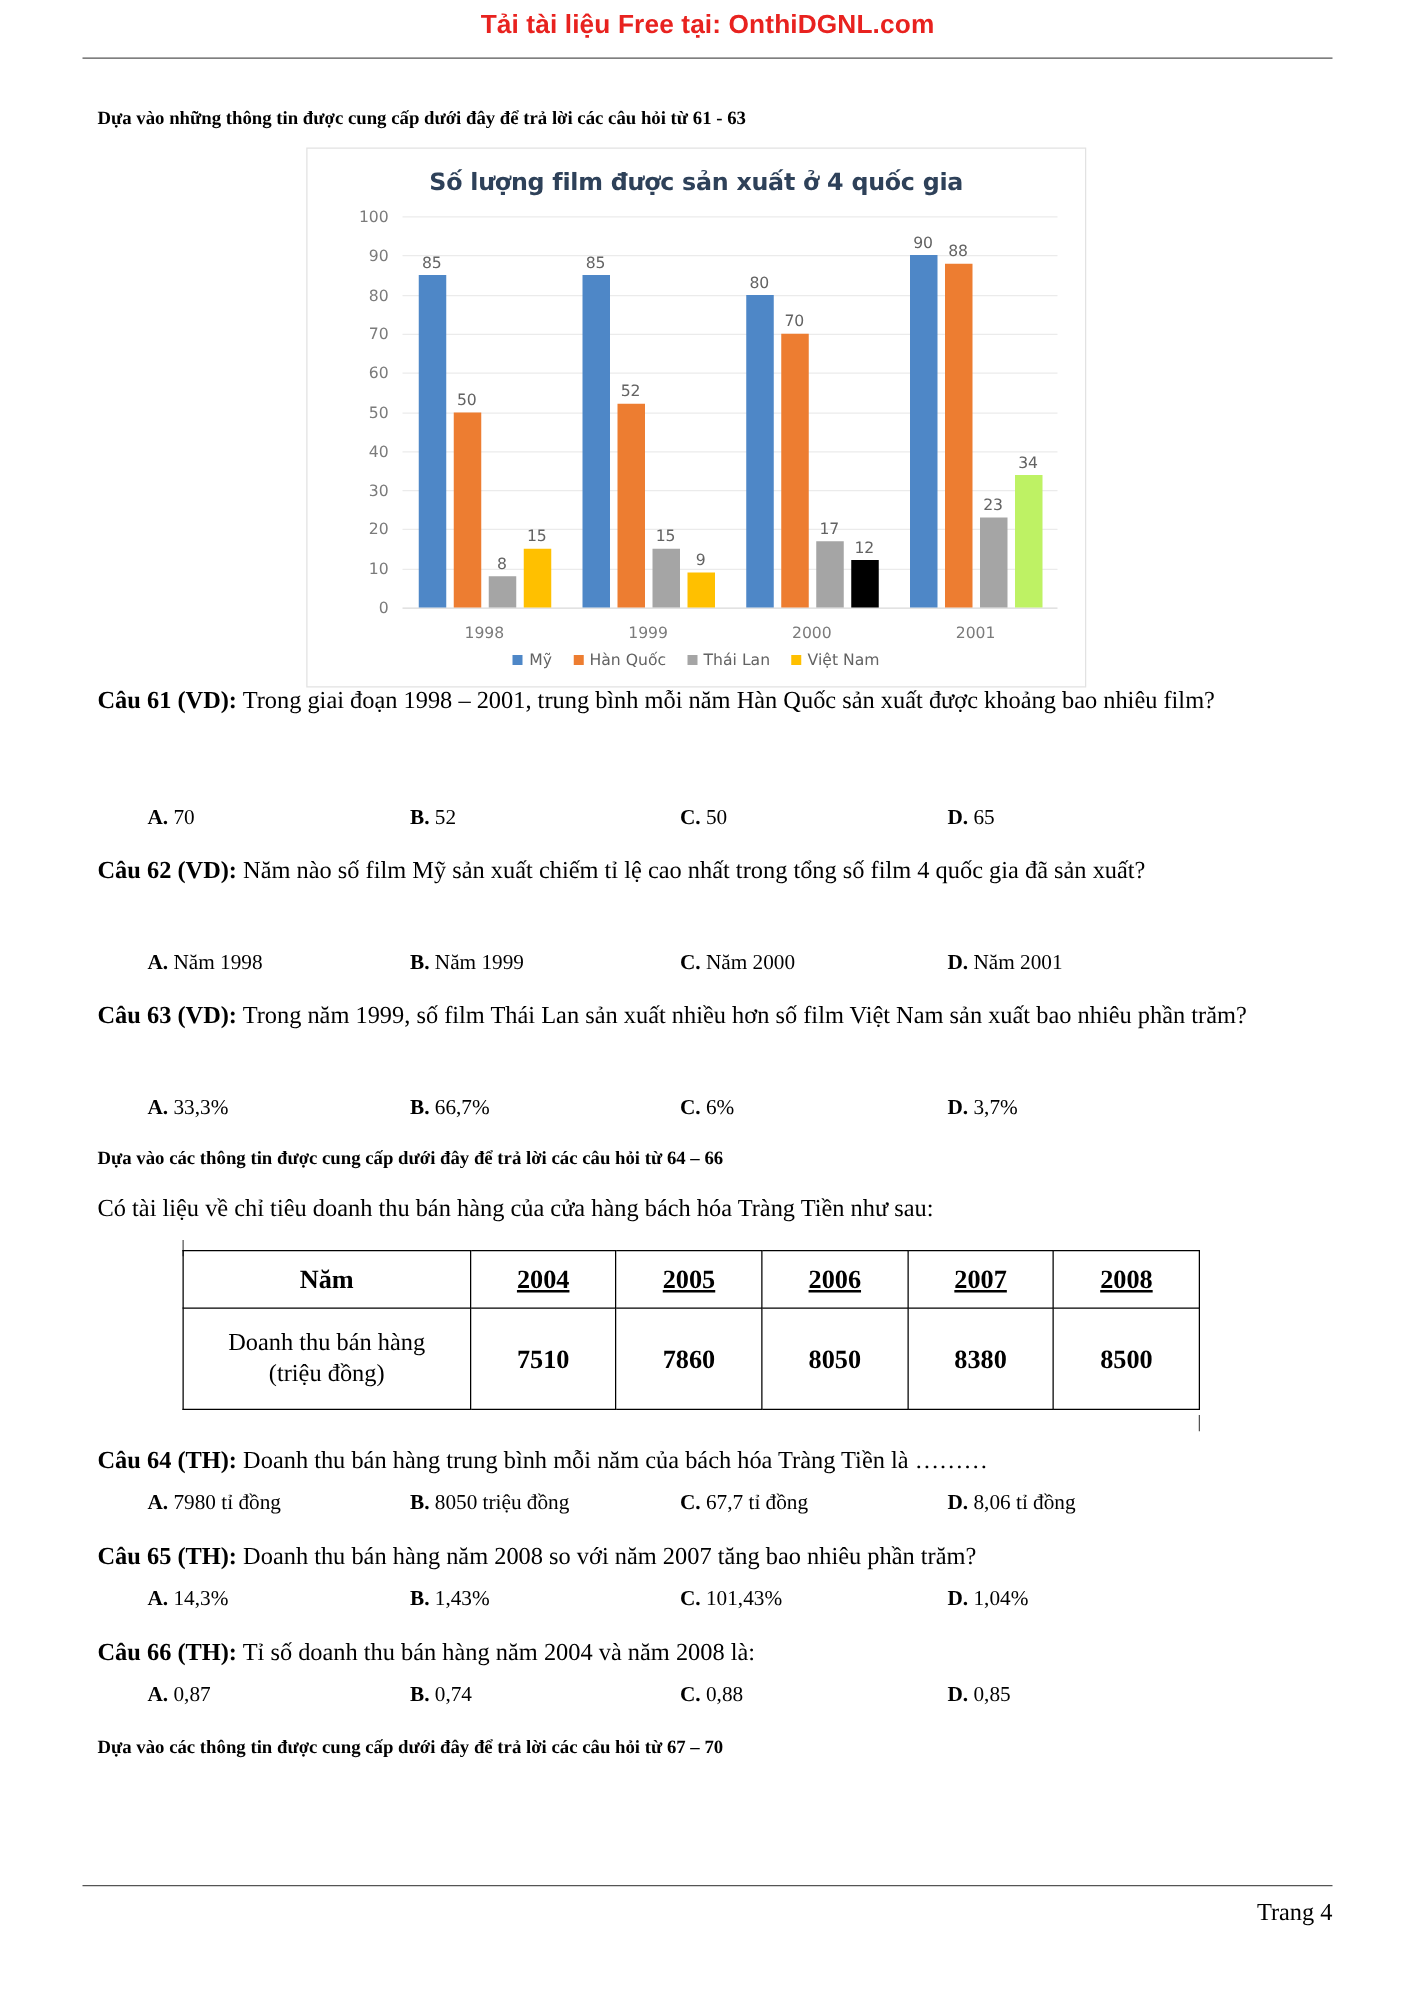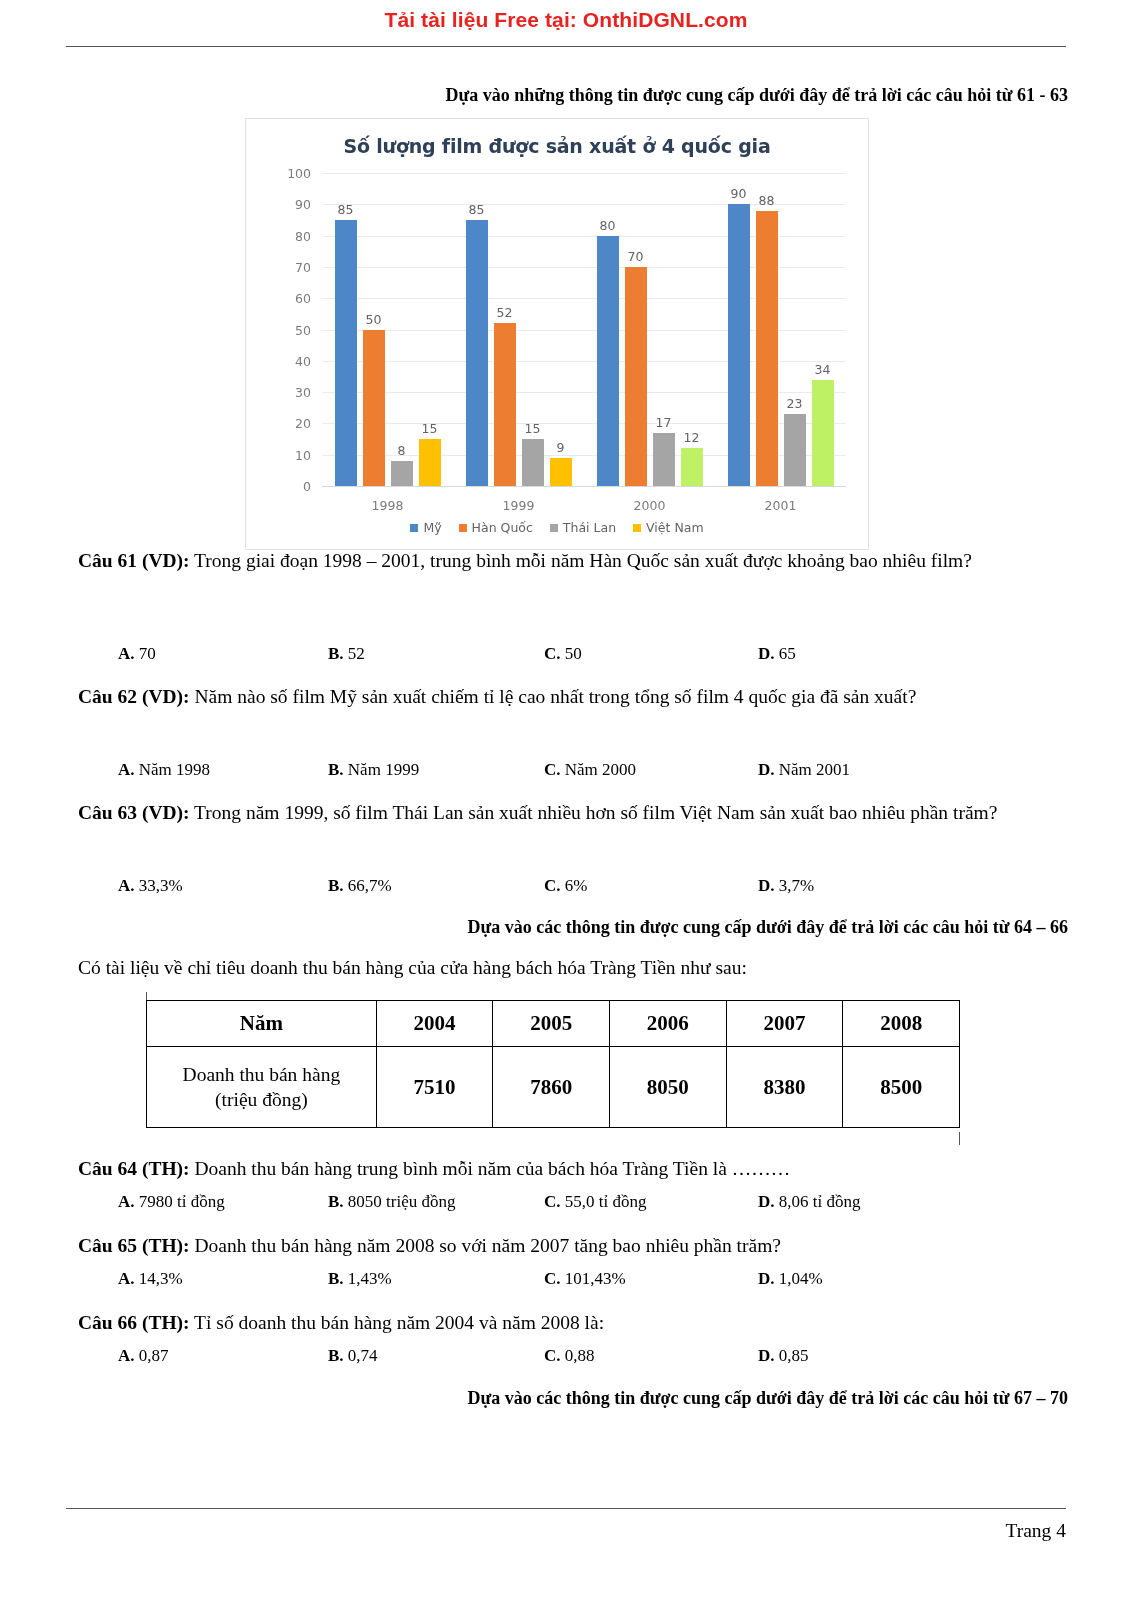--- a/index.html
+++ b/index.html
@@ -44,23 +44,22 @@
     font-size: 19.5px;
     line-height: 31px;
     text-align: justify;
   }
 
   .prompt {
     position: absolute;
     left: 78px;
     width: 990px;
     font-weight: bold;
-    font-size: 18px;
+    font-size: 15px;
     line-height: 30px;
-    text-align: right;
   }
 
   .qtext {
     position: absolute;
     left: 78px;
     width: 992px;
     font-size: 19.5px;
     line-height: 34px;
     text-align: justify;
     text-justify: inter-word;
@@ -210,21 +209,21 @@
     height: 43px;
   }
   .data-table td { height: 78px; }
   .data-table .rowhead {
     font-weight: normal;
     font-size: 19.5px;
     line-height: 25px;
     padding: 0 8px;
   }
   .col-label { width: 232px; }
-  .col-year  { width: 116px; }
+  .col-year  { width: 116px; text-decoration: underline; }
   .table-tick {
     position: absolute;
     width: 1px;
     height: 13px;
     background: #555;
   }
 
   
   .footer-rule {
     position: absolute;
@@ -318,21 +317,21 @@
       <div class="group" style="left: 262px; width: 131px;">
         <div class="bar" style="left: 12.5px; width: 22px; height: 250.4px; background: rgb(78, 135, 199);">
           <span class="bar-label">80</span>
         </div>
         <div class="bar" style="left: 40.5px; width: 22px; height: 219.1px; background: rgb(237, 125, 49);">
           <span class="bar-label">70</span>
         </div>
         <div class="bar" style="left: 68.5px; width: 22px; height: 53.21px; background: rgb(165, 165, 165);">
           <span class="bar-label">17</span>
         </div>
-        <div class="bar" style="left: 96.5px; width: 22px; height: 37.56px; background: #bef264; text-align: right;">
+        <div class="bar" style="left: 96.5px; width: 22px; height: 37.56px; background: #000000; text-align: right;">
           <span class="bar-label">12</span>
         </div>
         <div class="xtick">2000</div>
       </div>
       <div class="group" style="left: 393px; width: 131px;">
         <div class="bar" style="left: 12.5px; width: 22px; height: 281.7px; background: rgb(78, 135, 199);">
           <span class="bar-label">90</span>
         </div>
         <div class="bar" style="left: 40.5px; width: 22px; height: 275.44px; background: rgb(237, 125, 49); text-align: center;">
           <span class="bar-label">88</span>
@@ -424,21 +423,21 @@
 </tbody>
   </table>
 <div class="table-tick" style="left:959px; top:1132px;"></div>
 
 <div class="qtext" style="top:1152px;">
   <span class="qlabel">Câu 64 (TH):</span><span> Doanh thu bán hàng trung bình mỗi năm của bách hóa Tràng Tiền là ………</span>
 </div>
 <div class="opts" style="top:1192px;">
   <span class="opt a"><span class="ol">A.</span><span> 7980 tỉ đồng</span></span>
   <span class="opt b"><span class="ol">B.</span><span> 8050 triệu đồng</span></span>
-  <span class="opt c"><span class="ol">C.</span><span> 55,0 tỉ đồng</span></span>
+  <span class="opt c"><span class="ol">C.</span><span> 67,7 tỉ đồng</span></span>
   <span class="opt d"><span class="ol">D.</span><span> 8,06 tỉ đồng</span></span>
 </div>
 
 <div class="qtext" style="top:1229px;">
   <span class="qlabel">Câu 65 (TH):</span><span> Doanh thu bán hàng năm 2008 so với năm 2007 tăng bao nhiêu phần trăm?</span>
 </div>
 <div class="opts" style="top:1269px;">
   <span class="opt a"><span class="ol">A.</span><span> 14,3%</span></span>
   <span class="opt b"><span class="ol">B.</span><span> 1,43%</span></span>
   <span class="opt c"><span class="ol">C.</span><span> 101,43%</span></span>

